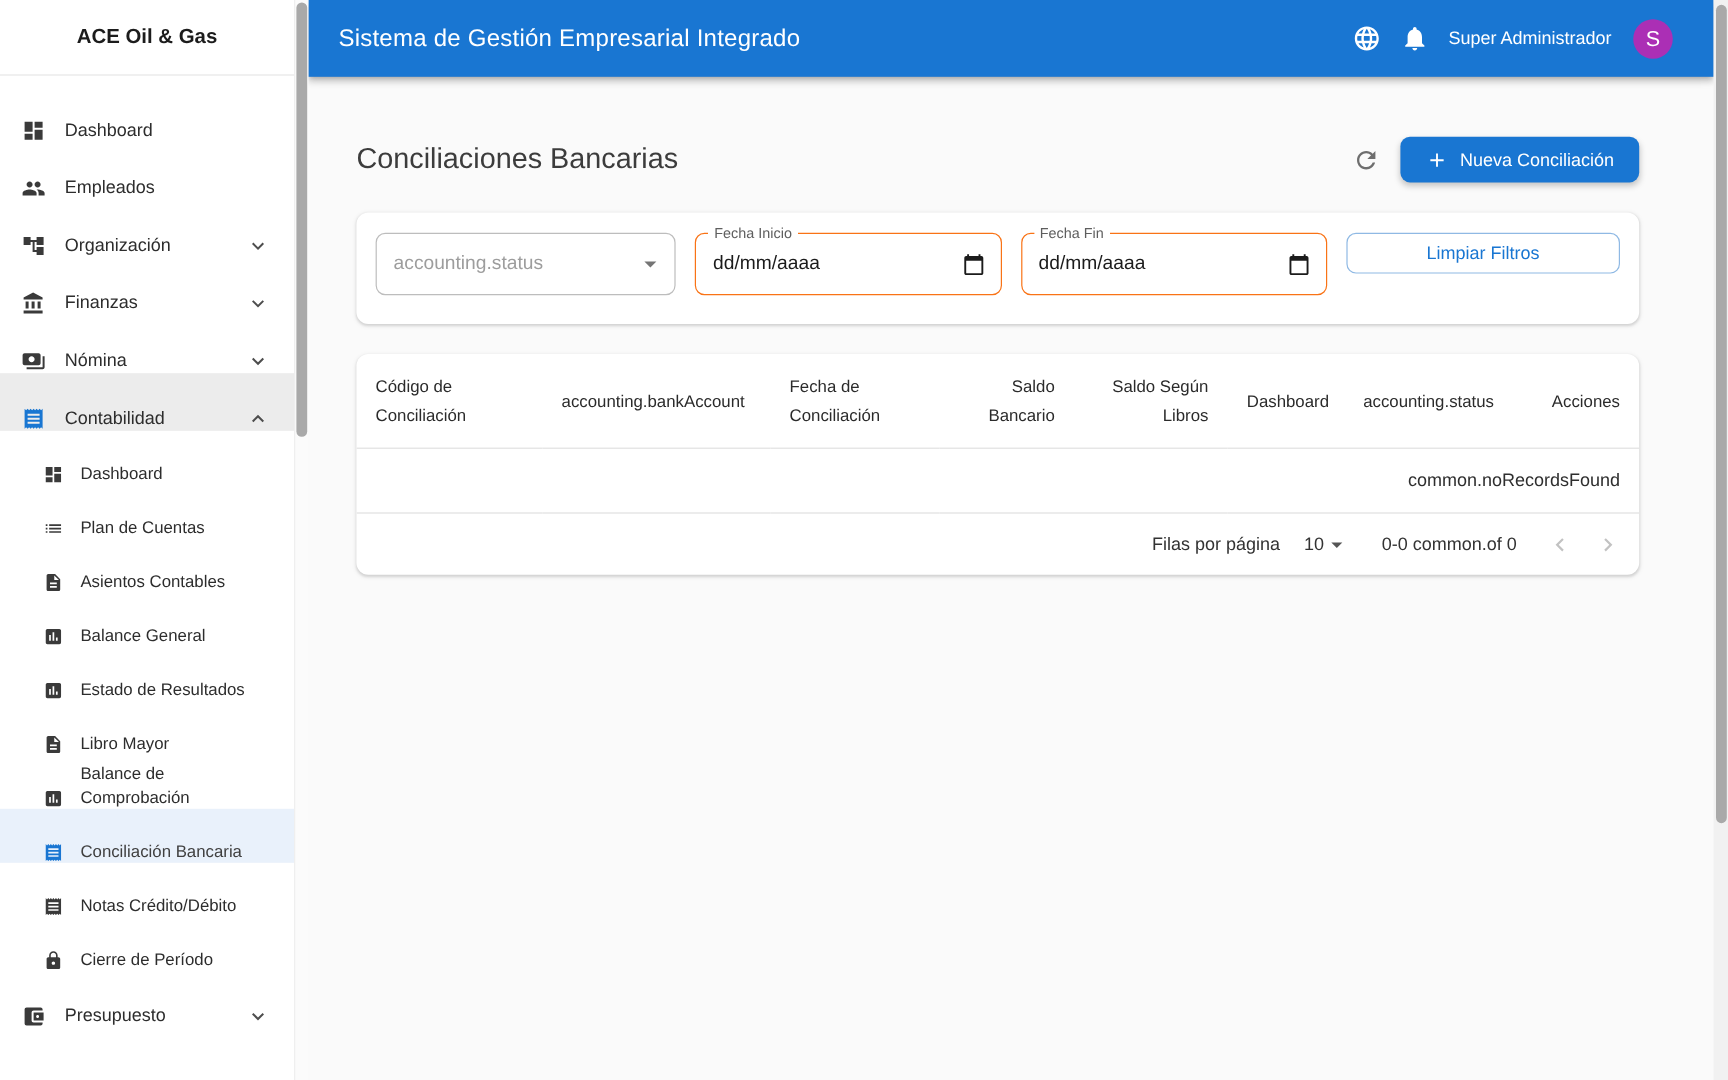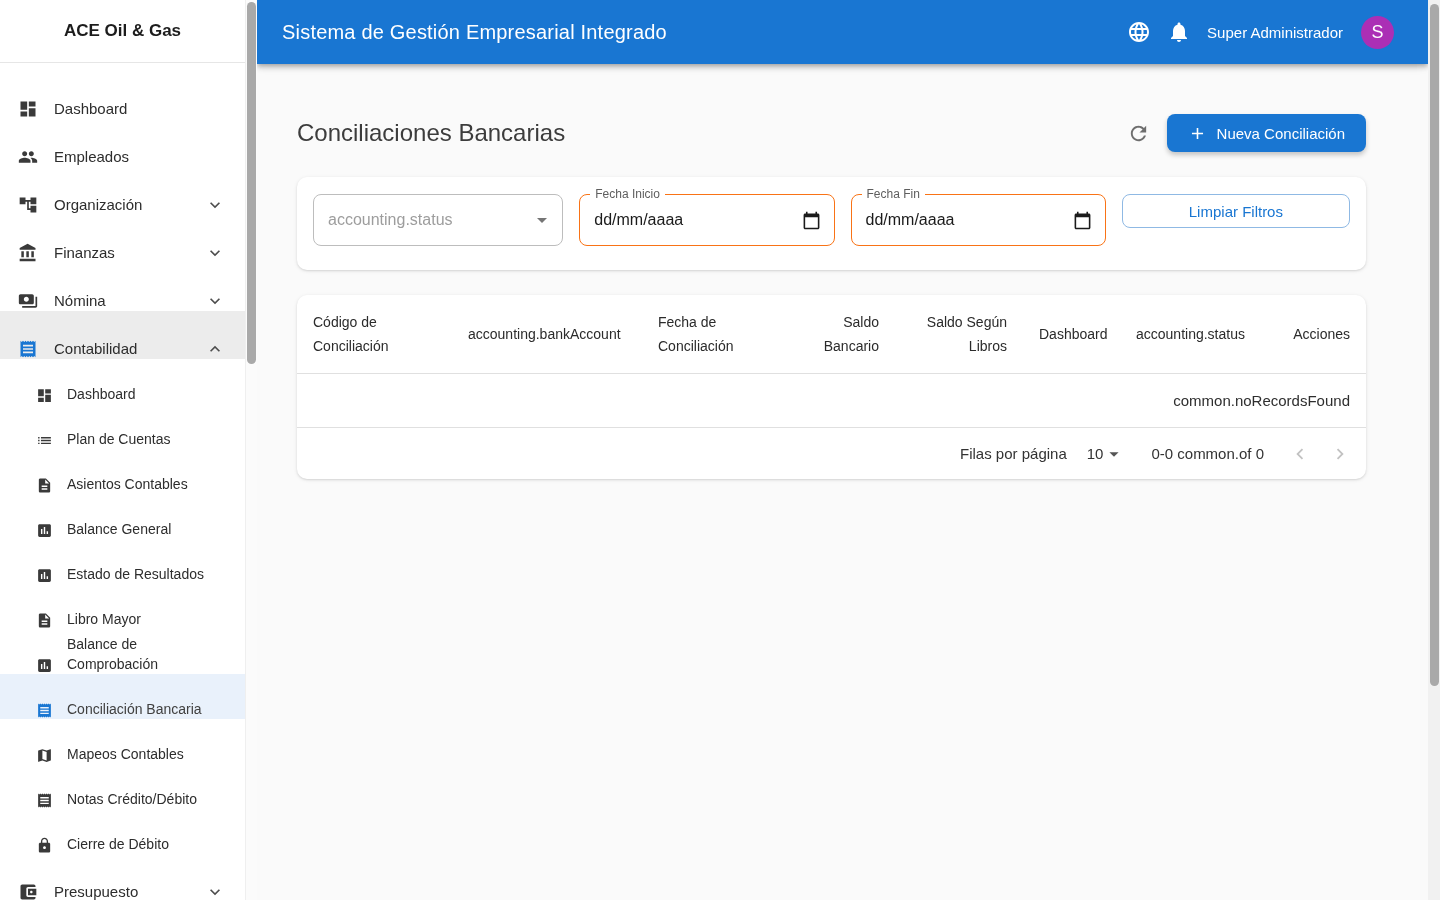--- a/index.html
+++ b/index.html
@@ -229,40 +229,32 @@
         <span class="nav-icon">
           <svg viewBox="0 0 24 24" fill-rule="evenodd">
             <path d="M18 17H6v-2h12v2zm0-4H6v-2h12v2zm0-4H6V7h12v2zM3 22l1.5-1.5L6 22l1.5-1.5L9 22l1.5-1.5L12 22l1.5-1.5L15 22l1.5-1.5L18 22l1.5-1.5L21 22V2l-1.5 1.5L18 2l-1.5 1.5L15 2l-1.5 1.5L12 2l-1.5 1.5L9 2 7.5 3.5 6 2 4.5 3.5 3 2v20z"></path>
           </svg>
         </span>
         <span class="nav-label">Conciliación Bancaria</span>
       </div>
       <div class="nav-item sub">
         <span class="nav-icon">
           <svg viewBox="0 0 24 24" fill-rule="evenodd">
-            <path d="M20.5 3l-.16.03L15 5.1 9 3 3.36 4.9c-.21.07-.36.25-.36.48V20.5c0 .28.22.5.5.5l.16-.03L9 18.9l6 2.1 5.64-1.9c.21-.07.36-.25.36-.48V3.5c0-.28-.22-.5-.5-.5zM15 19l-6-2.11V5l6 2.11V19z"></path>
-          </svg>
-        </span>
-        <span class="nav-label">Mapeos Contables</span>
-      </div>
-      <div class="nav-item sub">
-        <span class="nav-icon">
-          <svg viewBox="0 0 24 24" fill-rule="evenodd">
             <path d="M18 17H6v-2h12v2zm0-4H6v-2h12v2zm0-4H6V7h12v2zM3 22l1.5-1.5L6 22l1.5-1.5L9 22l1.5-1.5L12 22l1.5-1.5L15 22l1.5-1.5L18 22l1.5-1.5L21 22V2l-1.5 1.5L18 2l-1.5 1.5L15 2l-1.5 1.5L12 2l-1.5 1.5L9 2 7.5 3.5 6 2 4.5 3.5 3 2v20z"></path>
           </svg>
         </span>
         <span class="nav-label">Notas Crédito/Débito</span>
       </div>
       <div class="nav-item sub">
         <span class="nav-icon">
           <svg viewBox="0 0 24 24" fill-rule="evenodd">
             <path d="M18 8h-1V6c0-2.76-2.24-5-5-5S7 3.24 7 6v2H6c-1.1 0-2 .9-2 2v10c0 1.1.9 2 2 2h12c1.1 0 2-.9 2-2V10c0-1.1-.9-2-2-2zm-6 9c-1.1 0-2-.9-2-2s.9-2 2-2 2 .9 2 2-.9 2-2 2zm3.1-9H8.9V6c0-1.71 1.39-3.1 3.1-3.1 1.71 0 3.1 1.39 3.1 3.1v2z"></path>
           </svg>
         </span>
-        <span class="nav-label">Cierre de Débito</span>
+        <span class="nav-label">Cierre de Período</span>
       </div>
       <div class="nav-item">
         <span class="nav-icon">
           <svg viewBox="0 0 24 24" fill-rule="evenodd">
             <path d="M21 18v1c0 1.1-.9 2-2 2H5c-1.11 0-2-.9-2-2V5c0-1.1.89-2 2-2h14c1.1 0 2 .9 2 2v1h-9c-1.11 0-2 .9-2 2v8c0 1.1.89 2 2 2h9zm-9-2h10V8H12v8zm4-2.5c-.83 0-1.5-.67-1.5-1.5s.67-1.5 1.5-1.5 1.5.67 1.5 1.5-.67 1.5-1.5 1.5z"></path>
           </svg>
         </span>
         <span class="nav-label">Presupuesto</span>
         <span class="nav-chevron ">
           <svg viewBox="0 0 24 24" fill-rule="evenodd">

